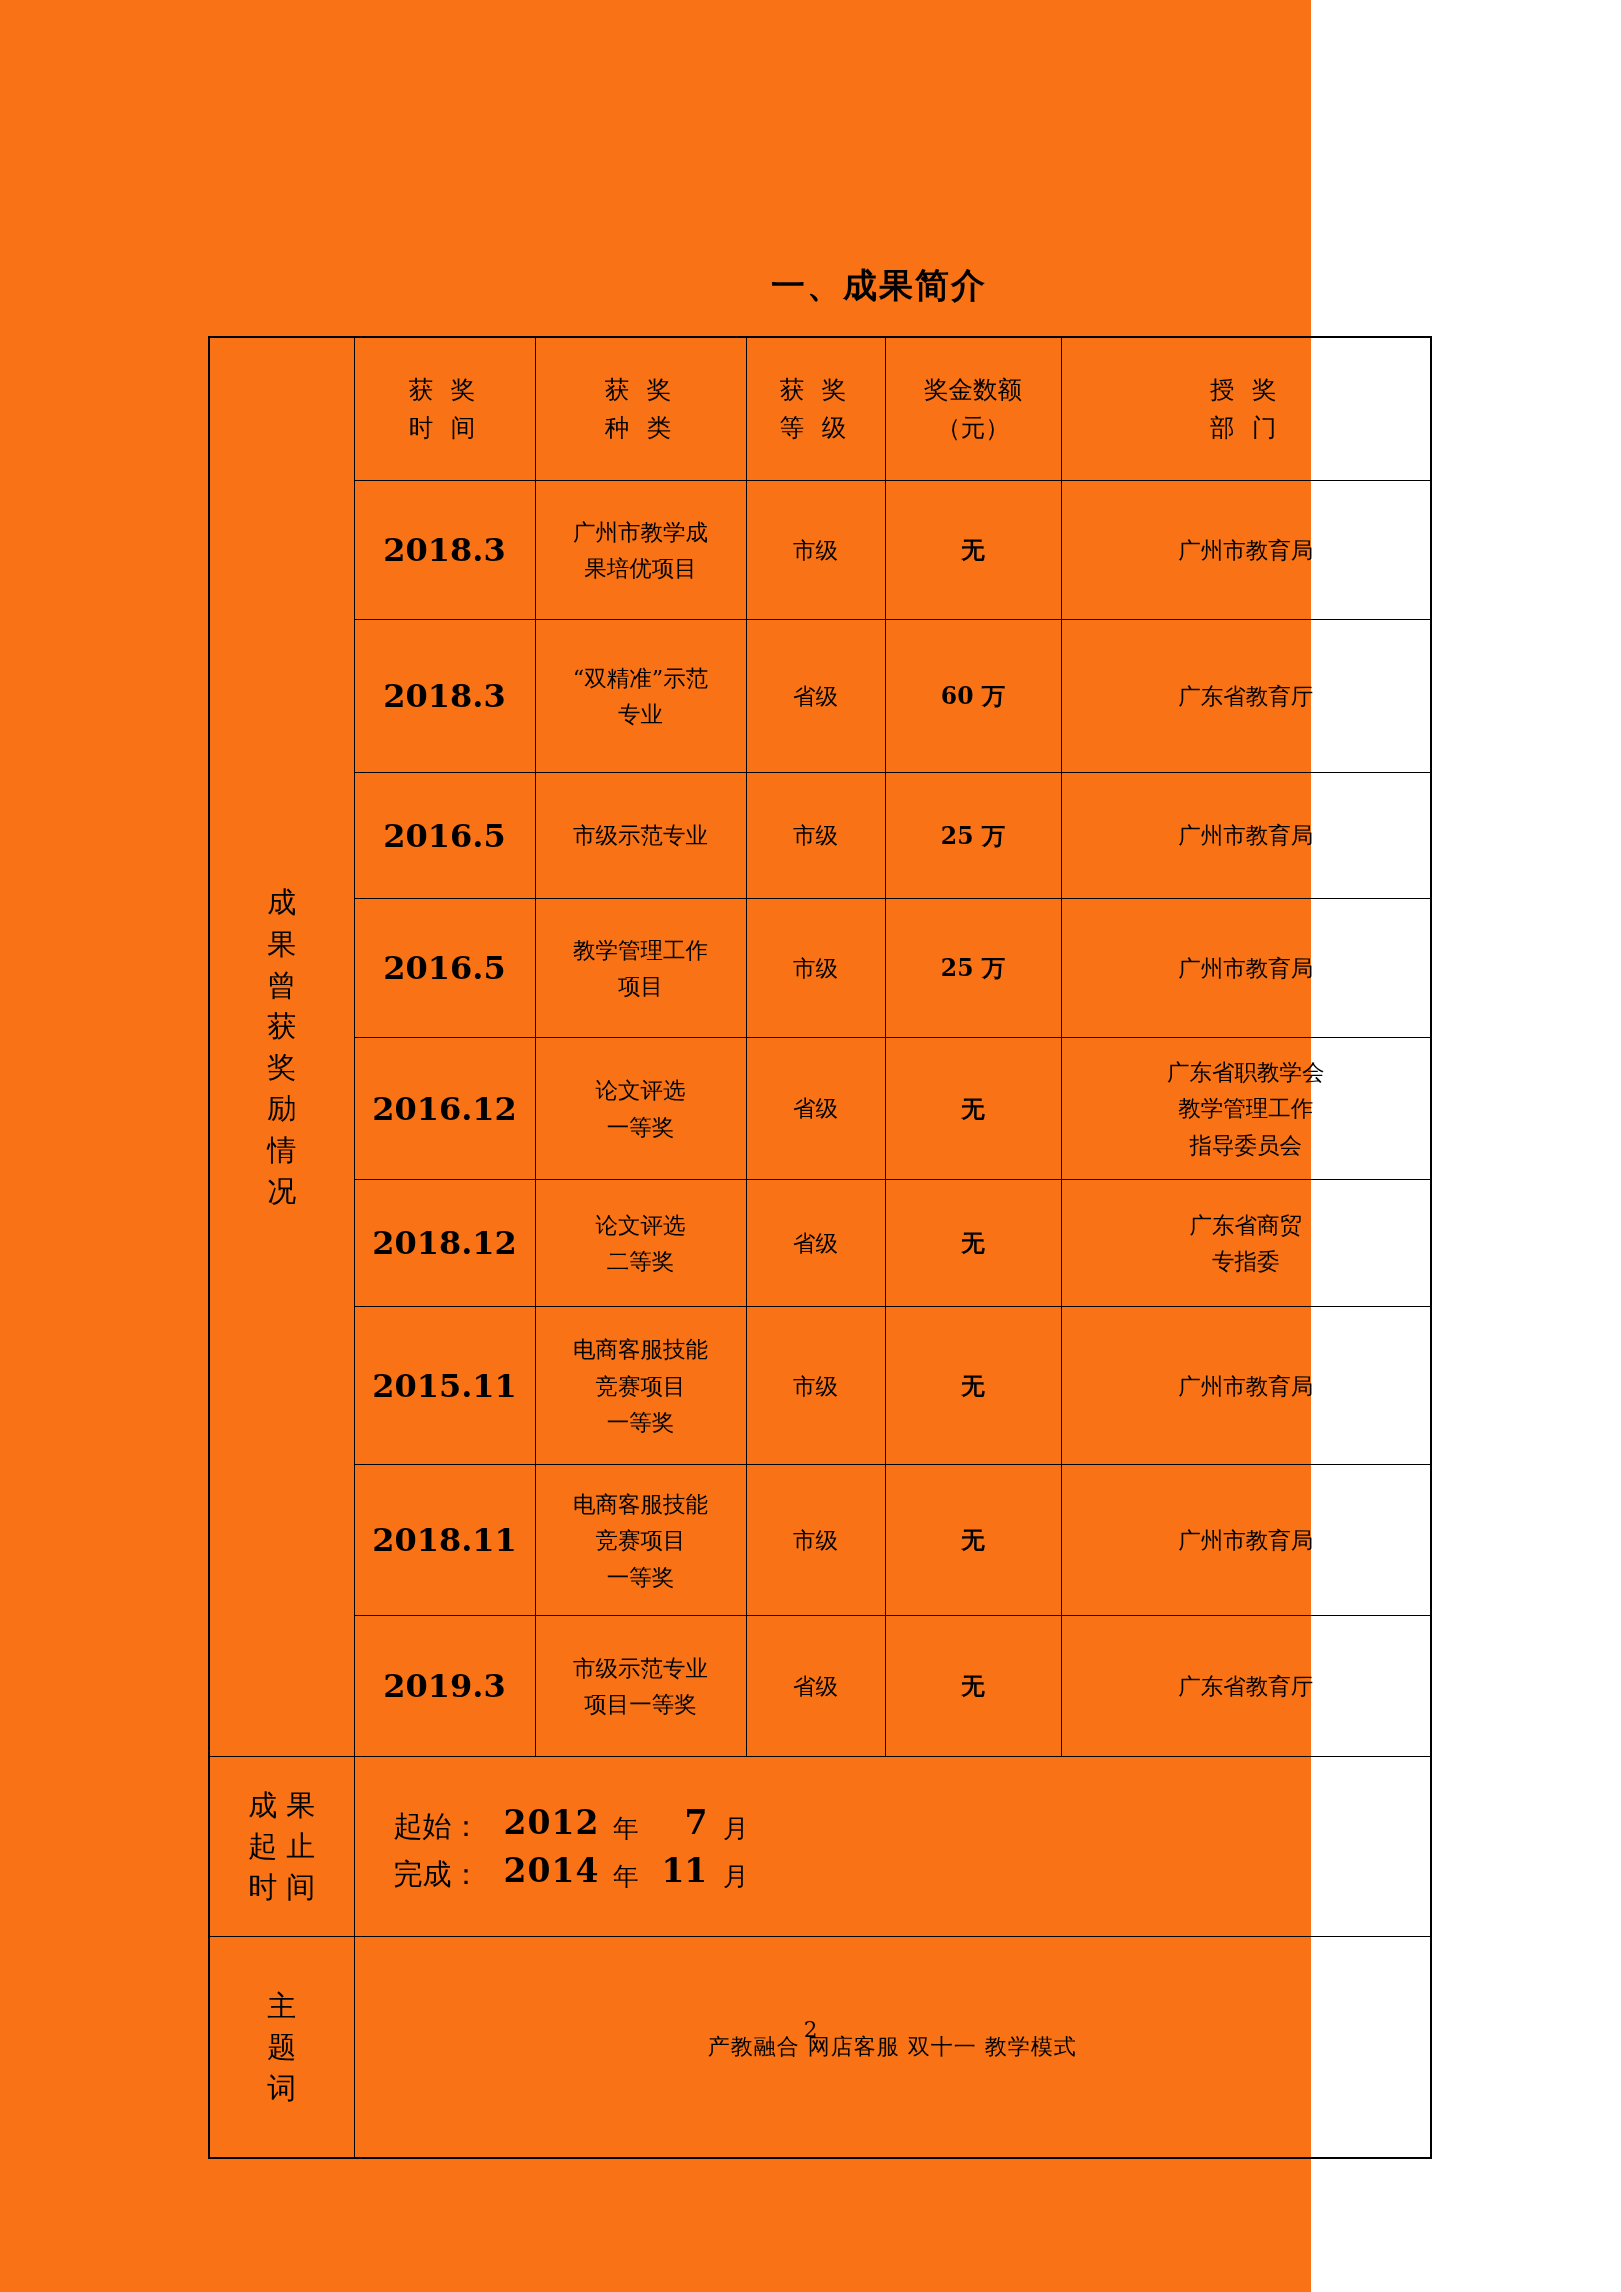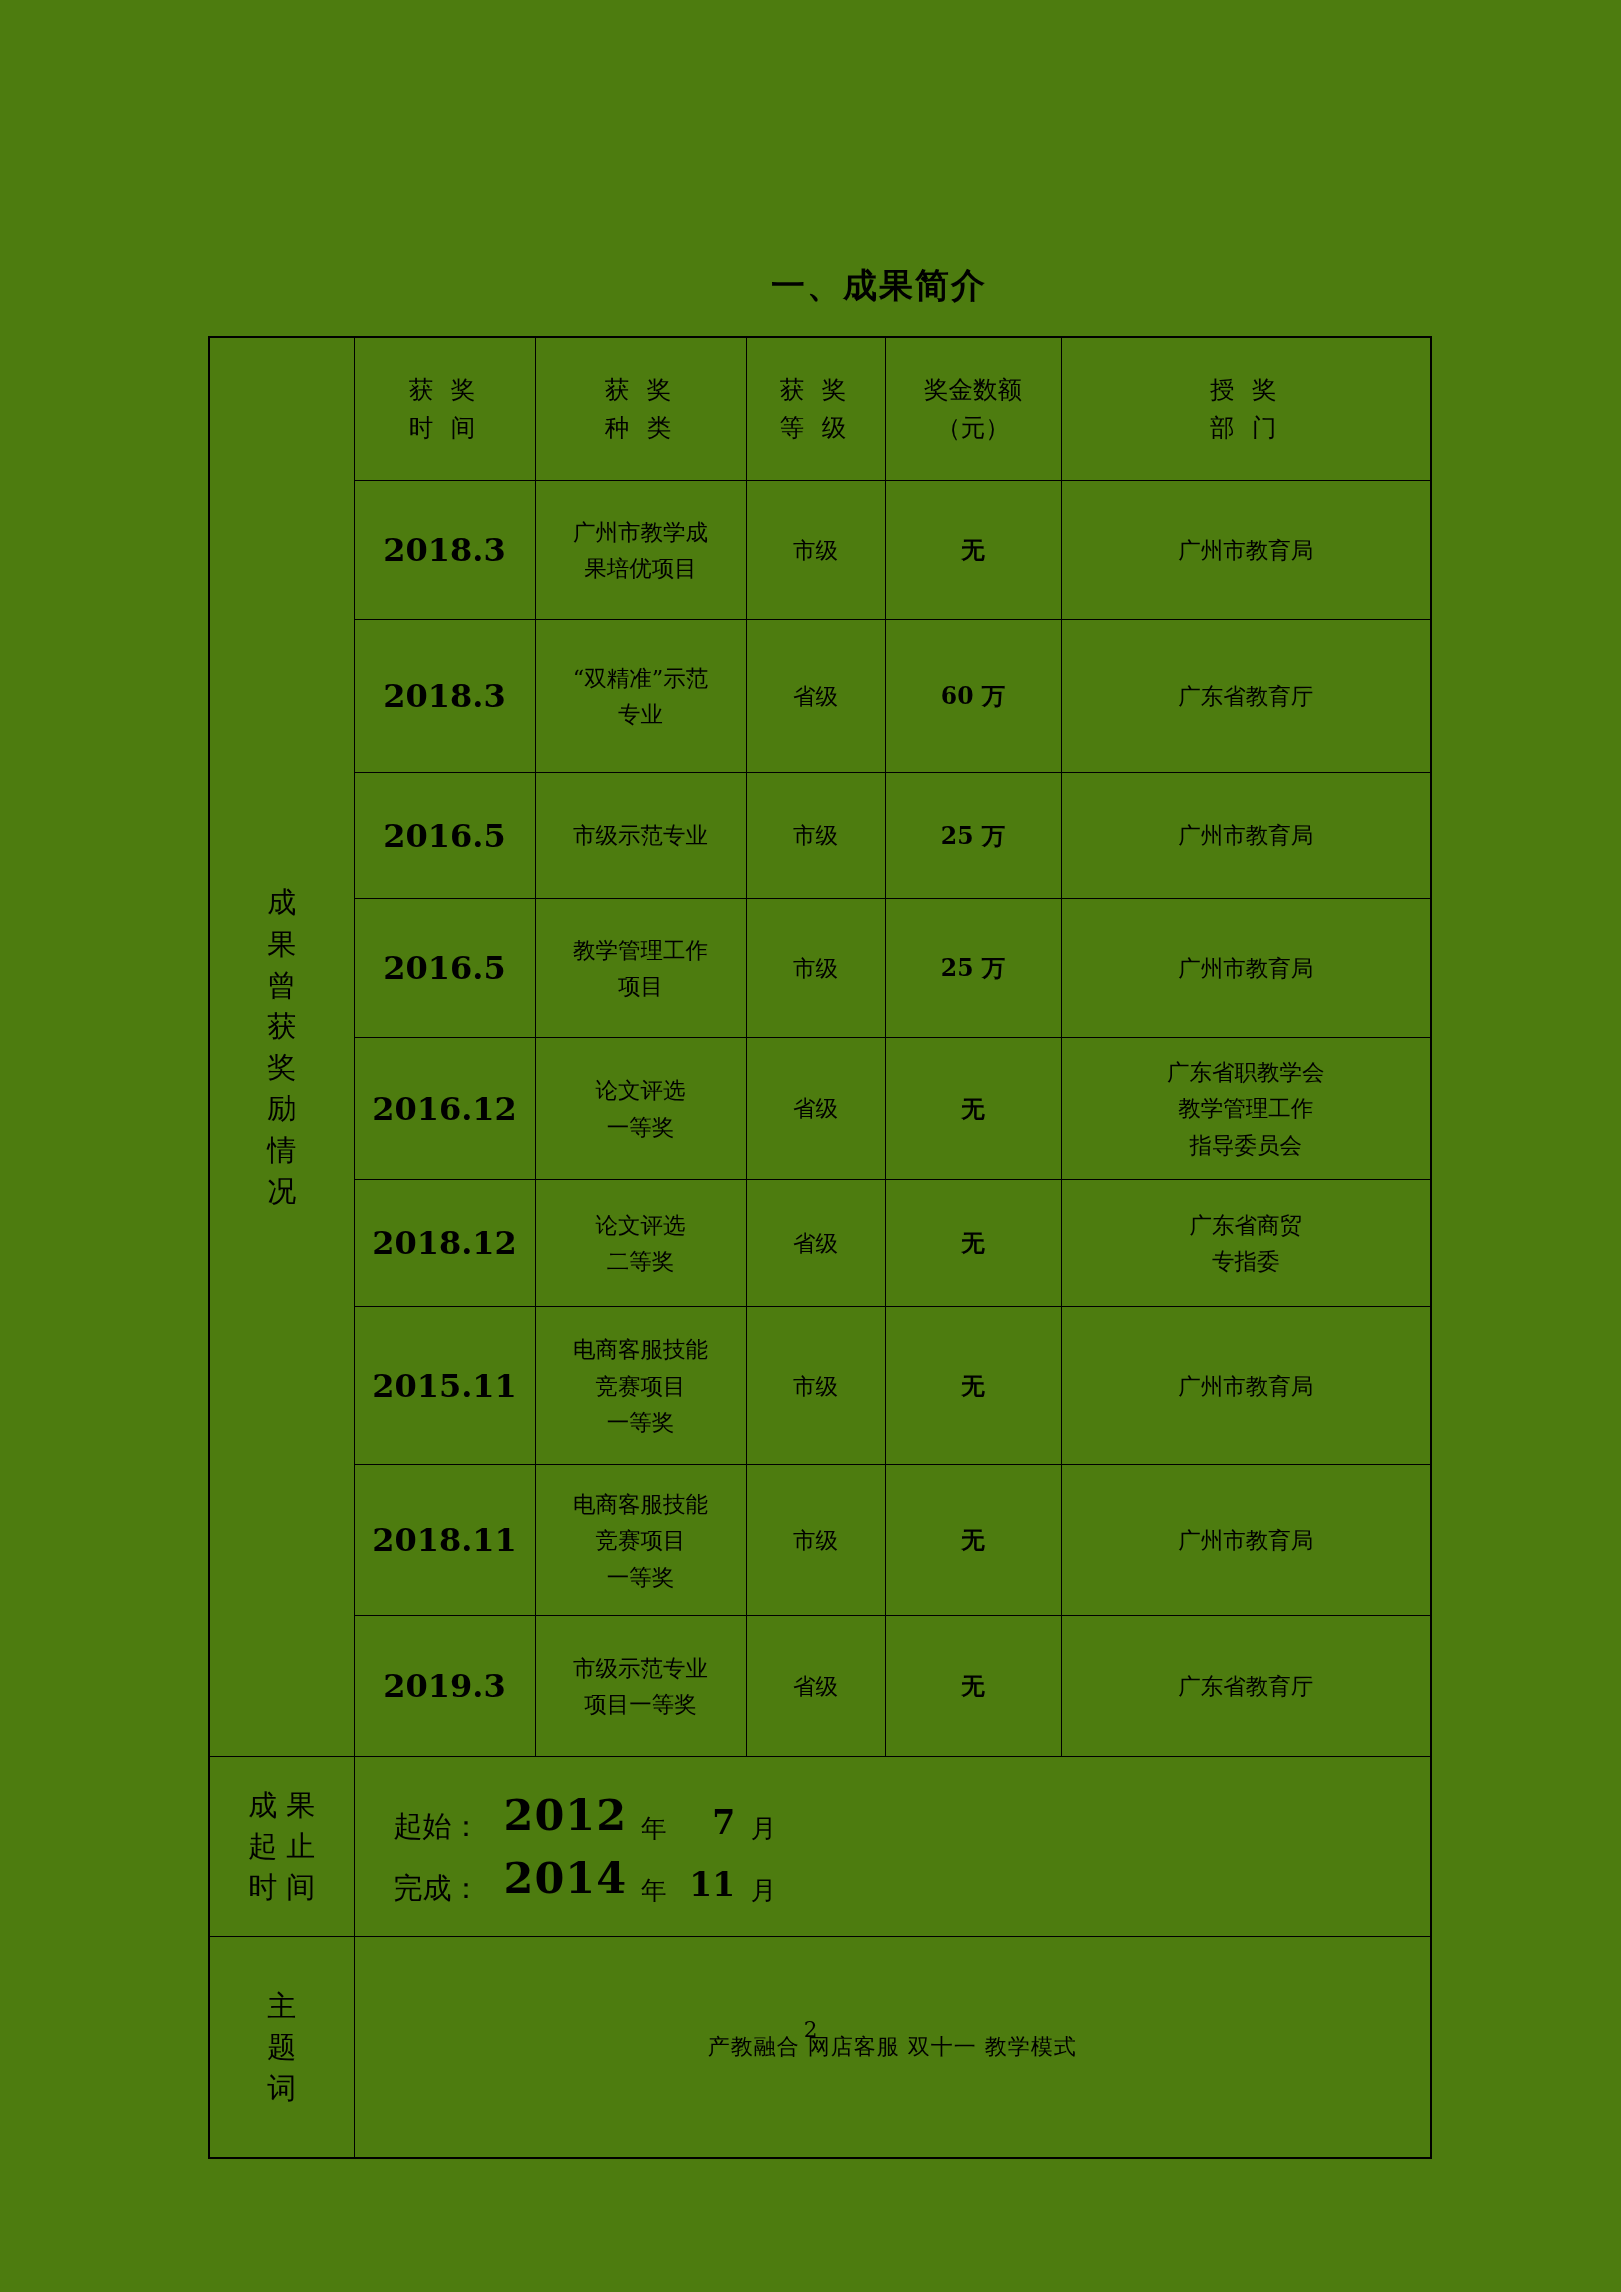--- a/index.html
+++ b/index.html
@@ -12,23 +12,23 @@
     height: 2293px;
     font-family: "DejaVu Sans", "Liberation Sans", sans-serif;
     color: #000000;
     position: relative;
     overflow: hidden;
   }
 
   .page {
     position: absolute;
     left: 0; top: 0;
-    width: 1621px;
+    width: 1311px;
     height: 2293px;
-    background: #4d7c0f;
+    background: #f97316;
   }
 
   
   .doc-title {
     position: absolute;
     left: 0;
     top: 263px;
     width: 1621px;
     text-align: center;
     font-family: "DejaVu Sans", "Liberation Sans", sans-serif;
@@ -142,21 +142,21 @@
     font-family: "DejaVu Serif", "Liberation Serif", serif;
   }
   .period-line {
     display: flex;
     align-items: flex-end;
     font-size: 29px;
     line-height: 1.45;
     white-space: pre;
   }
   .period-line .lbl { width: 133px; display:inline-block; }
-  .period-line .yr  { font-size: 43px; font-weight: 600; letter-spacing: 1px; }
+  .period-line .yr  { font-size: 33px; font-weight: 600; letter-spacing: 1px; }
   .period-line .u1  { font-size: 25.5px; padding: 0 9.8px 0 13.7px; }
   .period-line .mo  { font-size: 33px; font-weight: 600; display:inline-block; width: 59px; text-align: right;}
   .period-line .u2  { font-size: 25.5px; padding-left: 15.7px; }
 
   
   tr.keywords td { height: 188px; }
   .kw-label {
     font-family: "DejaVu Serif", "Liberation Serif", serif;
     font-size: 29px;
     line-height: 1.42;

